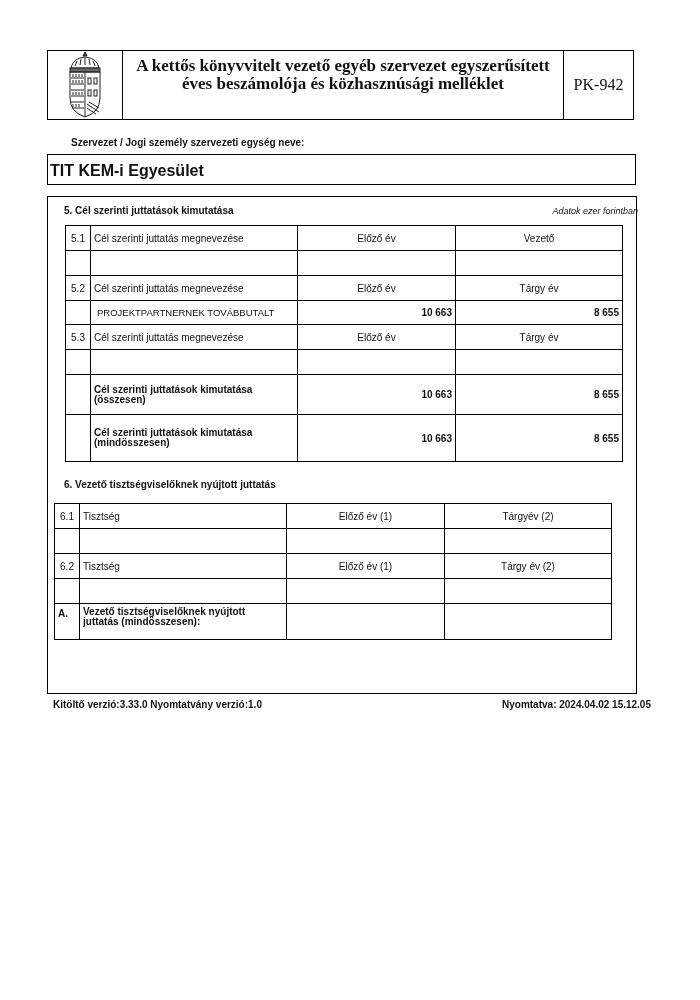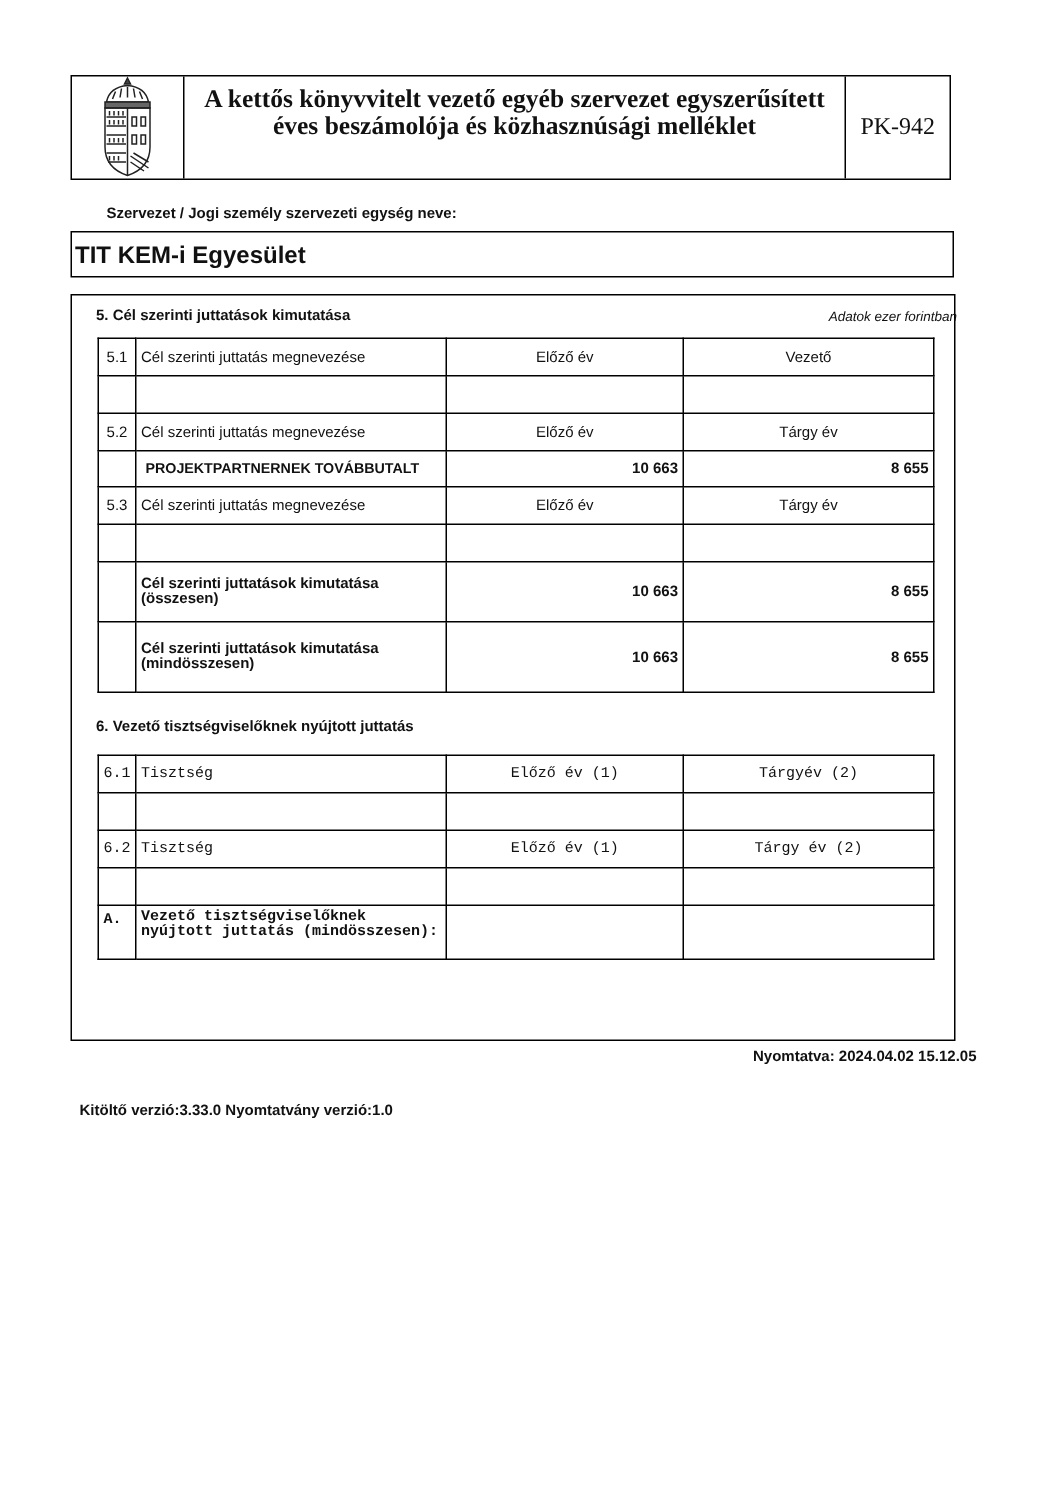--- a/index.html
+++ b/index.html
@@ -16,30 +16,30 @@
   #orglabel { left:47px; top:137px; font-size:10px; font-weight:bold;margin-left:24px; }
   #orgname { left:47px; top:154px; width:589px; height:31px; border:1px solid #000; box-sizing:border-box; font-size:16px; font-weight:bold; padding-left:2px; line-height:31px; }
   #frame { left:47px; top:196px; width:590px; height:498px; border:1px solid #000; box-sizing:border-box; }
   .sectitle { font-size:10px; font-weight:bold; }
   #sec5title { left:64px; top:205px; }
   #unit { right:62px; top:206px; font-size:9px; font-style:italic; }
   #sec6title { left:64px; top:479px; }
   table.grid { position:absolute; border-collapse:collapse; font-size:10px; table-layout:fixed; }
   table.grid td { border:1px solid #000; padding:0 3px; vertical-align:middle; box-sizing:border-box; }
   #t5 { left:65px; top:225px; width:557px; }
-  #t6 { left:65px; top:503px; width:557px;font-family:Liberation Mono, monospace; }
+  #t6 { left:54px; top:503px; width:557px; }
   .c0 { width:25px; text-align:center; }
   .c1 { width:207px; }
   .c2 { width:158px; text-align:center; }
   .c3 { width:167px; text-align:center; }
   .num { text-align:right !important; font-weight:bold; }
   .bold { font-weight:bold; }
-  .upper { font-weight:bold; font-size:9.5px; padding-left:6px !important; }
+  .upper { font-weight:normal; font-size:9.5px; padding-left:6px !important; }
   .ml { line-height:10px; }
-  #footL { left:53px; top:699px; font-size:10px; font-weight:bold;margin-top:36px; }
+  #footL { left:53px; top:699px; font-size:10px; font-weight:bold; }
   #footR { right:49px; top:699px; font-size:10px; font-weight:bold; }
 </style>
 </head>
 <body>
 
 <div id="hdr" class="abs">
   <div class="logo">
     <svg width="40" height="70" viewBox="0 0 40 70">
       <g fill="none" stroke="#222" stroke-width="1">
         <path d="M20 2 l2 4 -4 0 z" fill="#444"></path>

